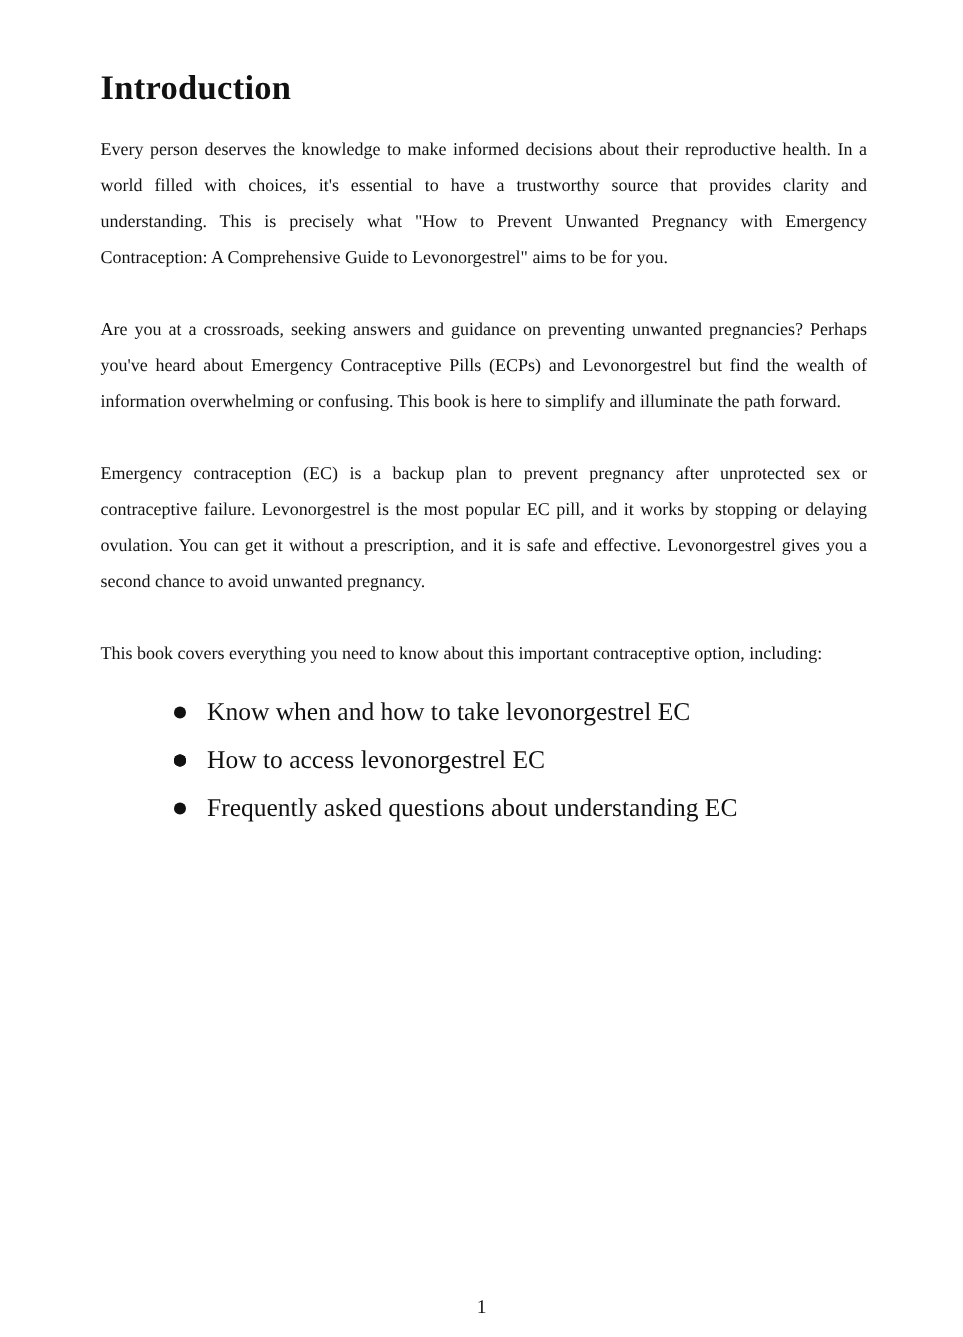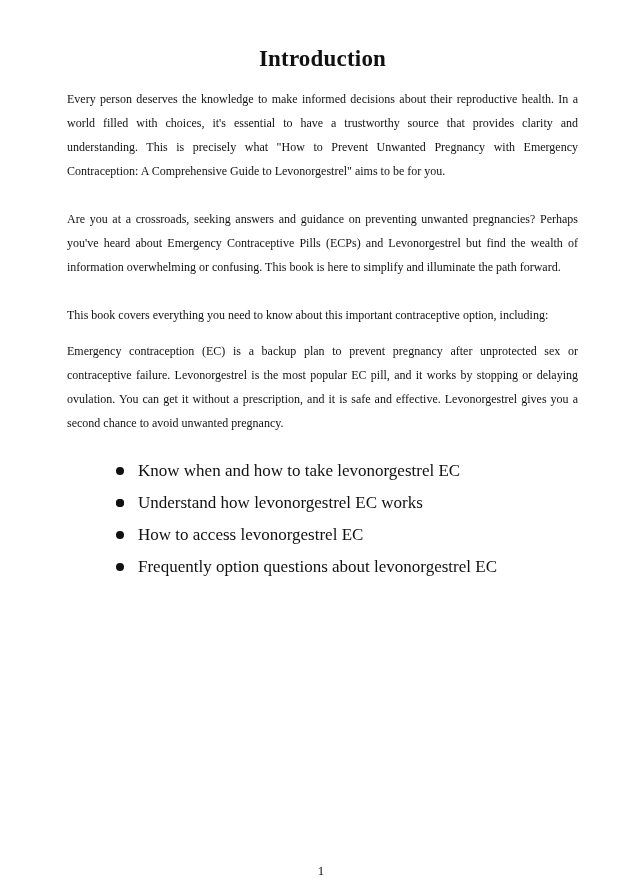--- a/index.html
+++ b/index.html
@@ -17,21 +17,20 @@
     box-sizing: border-box;
     padding: 46px 64px 0 67px;
     overflow: hidden;
   }
   h1.chapter-heading {
     font-size: 23px;
     line-height: 26px;
     font-weight: bold;
     margin: 0 0 15px 0;
     letter-spacing: 0.2px;
-    text-align: center;
   }
   p.body-paragraph {
     font-size: 12px;
     line-height: 24px;
     margin: 0 0 24px 0;
     text-align: justify;
   }
   p.body-paragraph.before-list {
     margin-bottom: 12px;
   }
@@ -71,41 +70,40 @@
 <body>
 
 <div class="page">
 
   <h1 class="chapter-heading">Introduction</h1>
 
   <p class="body-paragraph">Every person deserves the knowledge to make informed decisions about their reproductive health. In a world filled with choices, it's essential to have a trustworthy source that provides clarity and understanding. This is precisely what "How to Prevent Unwanted Pregnancy with Emergency Contraception: A Comprehensive Guide to Levonorgestrel" aims to be for you.</p>
 
   <p class="body-paragraph">Are you at a crossroads, seeking answers and guidance on preventing unwanted pregnancies? Perhaps you've heard about Emergency Contraceptive Pills (ECPs) and Levonorgestrel but find the wealth of information overwhelming or confusing. This book is here to simplify and illuminate the path forward.</p>
 
+  <p class="body-paragraph">Emergency contraception (EC) is a backup plan to prevent pregnancy after unprotected sex or contraceptive failure. Levonorgestrel is the most popular EC pill, and it works by stopping or delaying ovulation. You can get it without a prescription, and it is safe and effective. Levonorgestrel gives you a second chance to avoid unwanted pregnancy.</p>
+
   <p class="body-paragraph before-list">This book covers everything you need to know about this important contraceptive option, including:</p>
-
-  <p class="body-paragraph">Emergency contraception (EC) is a backup plan to prevent pregnancy after unprotected sex or contraceptive failure. Levonorgestrel is the most popular EC pill, and it works by stopping or delaying ovulation. You can get it without a prescription, and it is safe and effective. Levonorgestrel gives you a second chance to avoid unwanted pregnancy.</p>
 
   <ul class="topics-list">
     <li>
       <span class="bullet"></span>
       <span class="li-text">Know when and how to take levonorgestrel EC</span>
     </li>
     <li>
       <span class="bullet"></span>
     </li>
     <li>
       <span class="bullet"></span>
-      <span class="li-text">Understand how levonorgestrel EC works</span>
     </li>
     <li>
       <span class="bullet"></span>
       <span class="li-text">How to access levonorgestrel EC</span>
     </li>
     <li>
       <span class="bullet"></span>
-      <span class="li-text">Frequently option questions about levonorgestrel EC</span>
+      <span class="li-text">Frequently asked questions about understanding EC</span>
     </li>
   </ul>
 
   <div class="page-footer">1</div>
 
 </div>
 
 </body></html>

